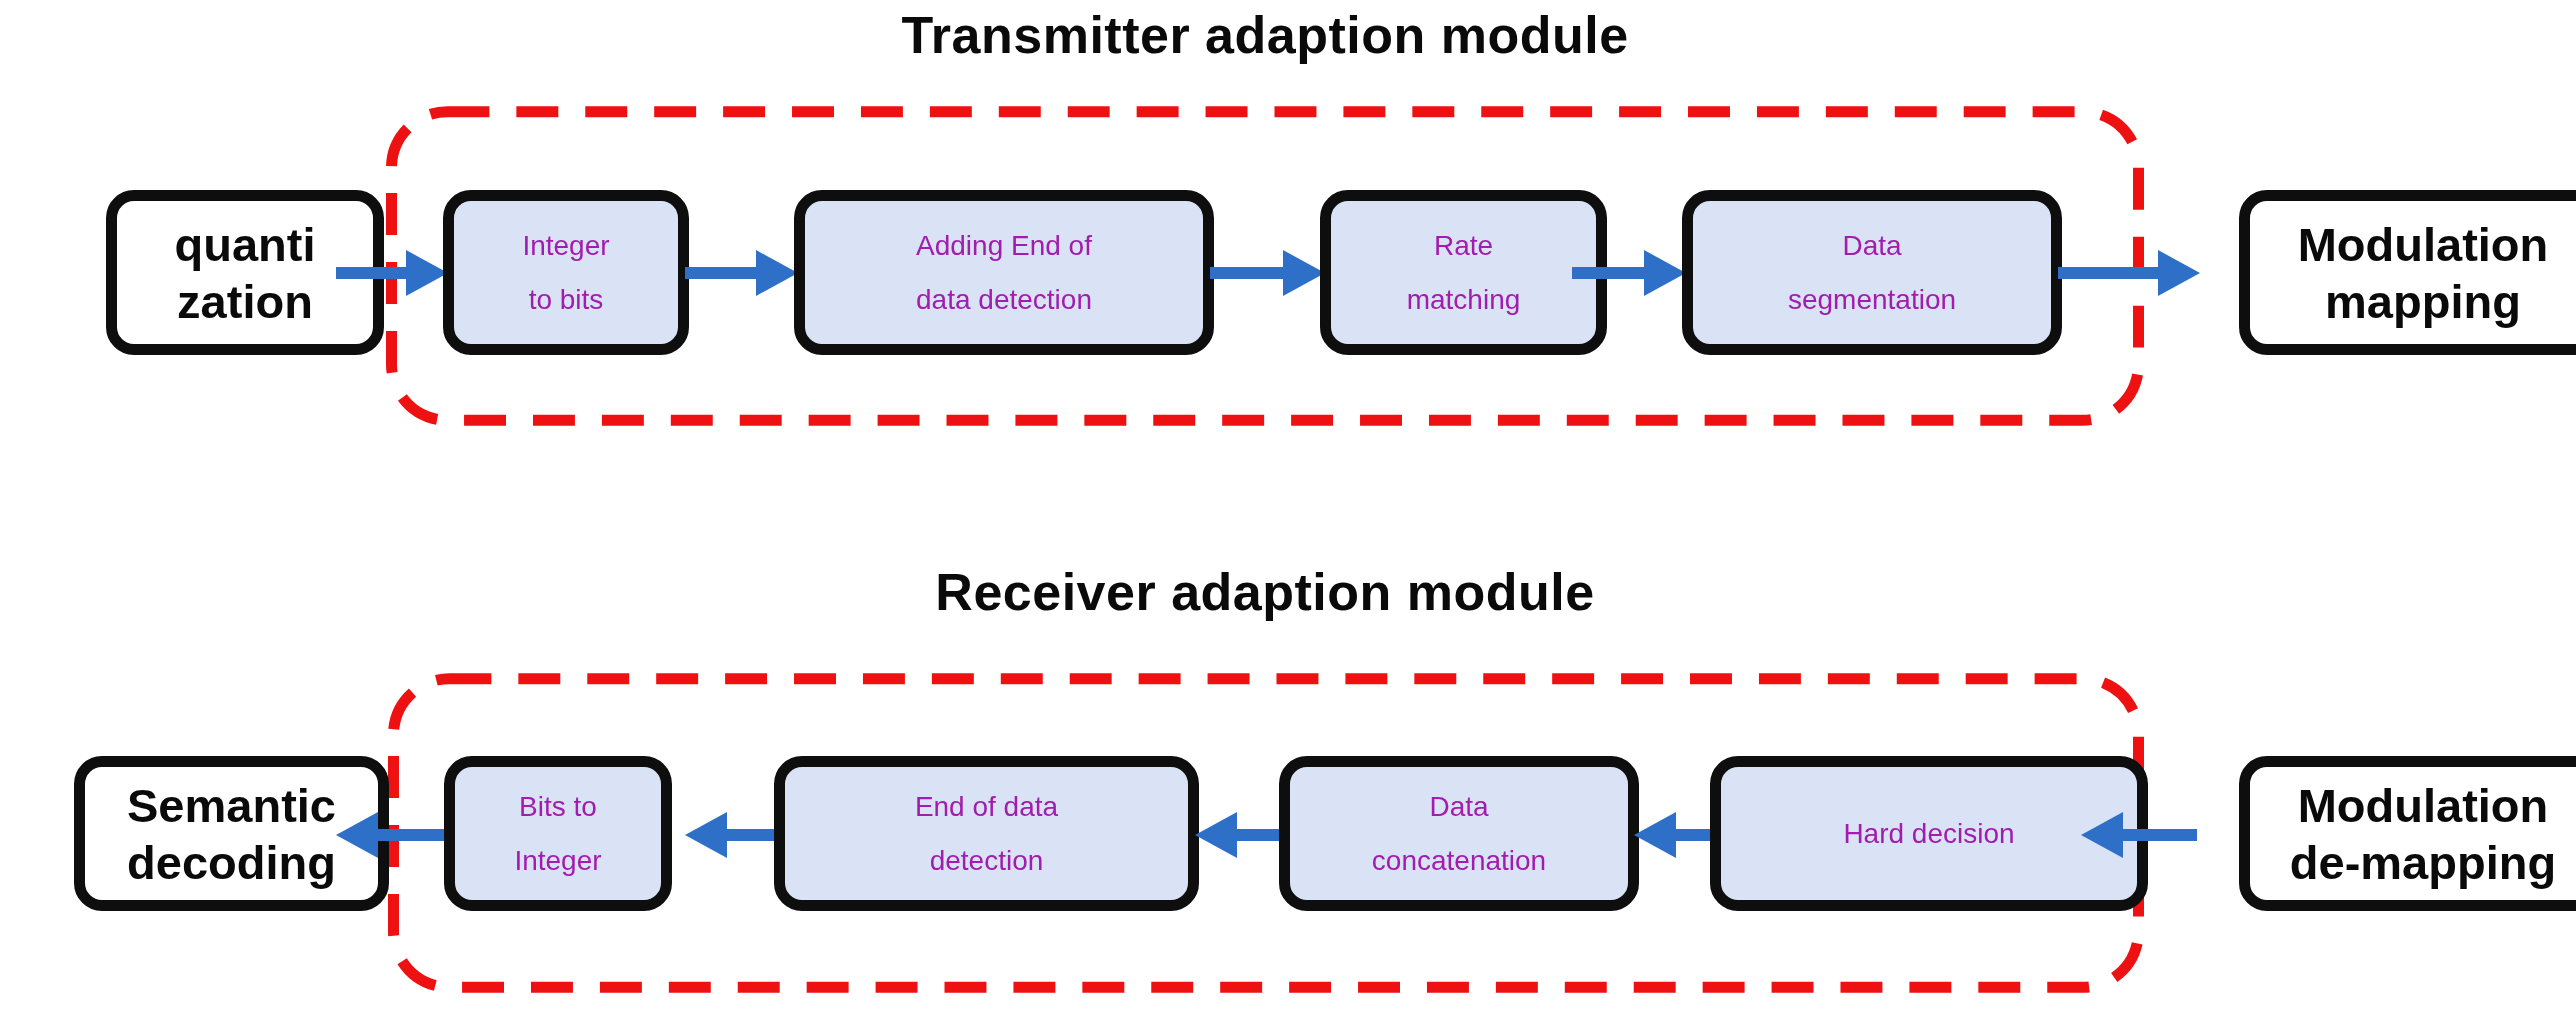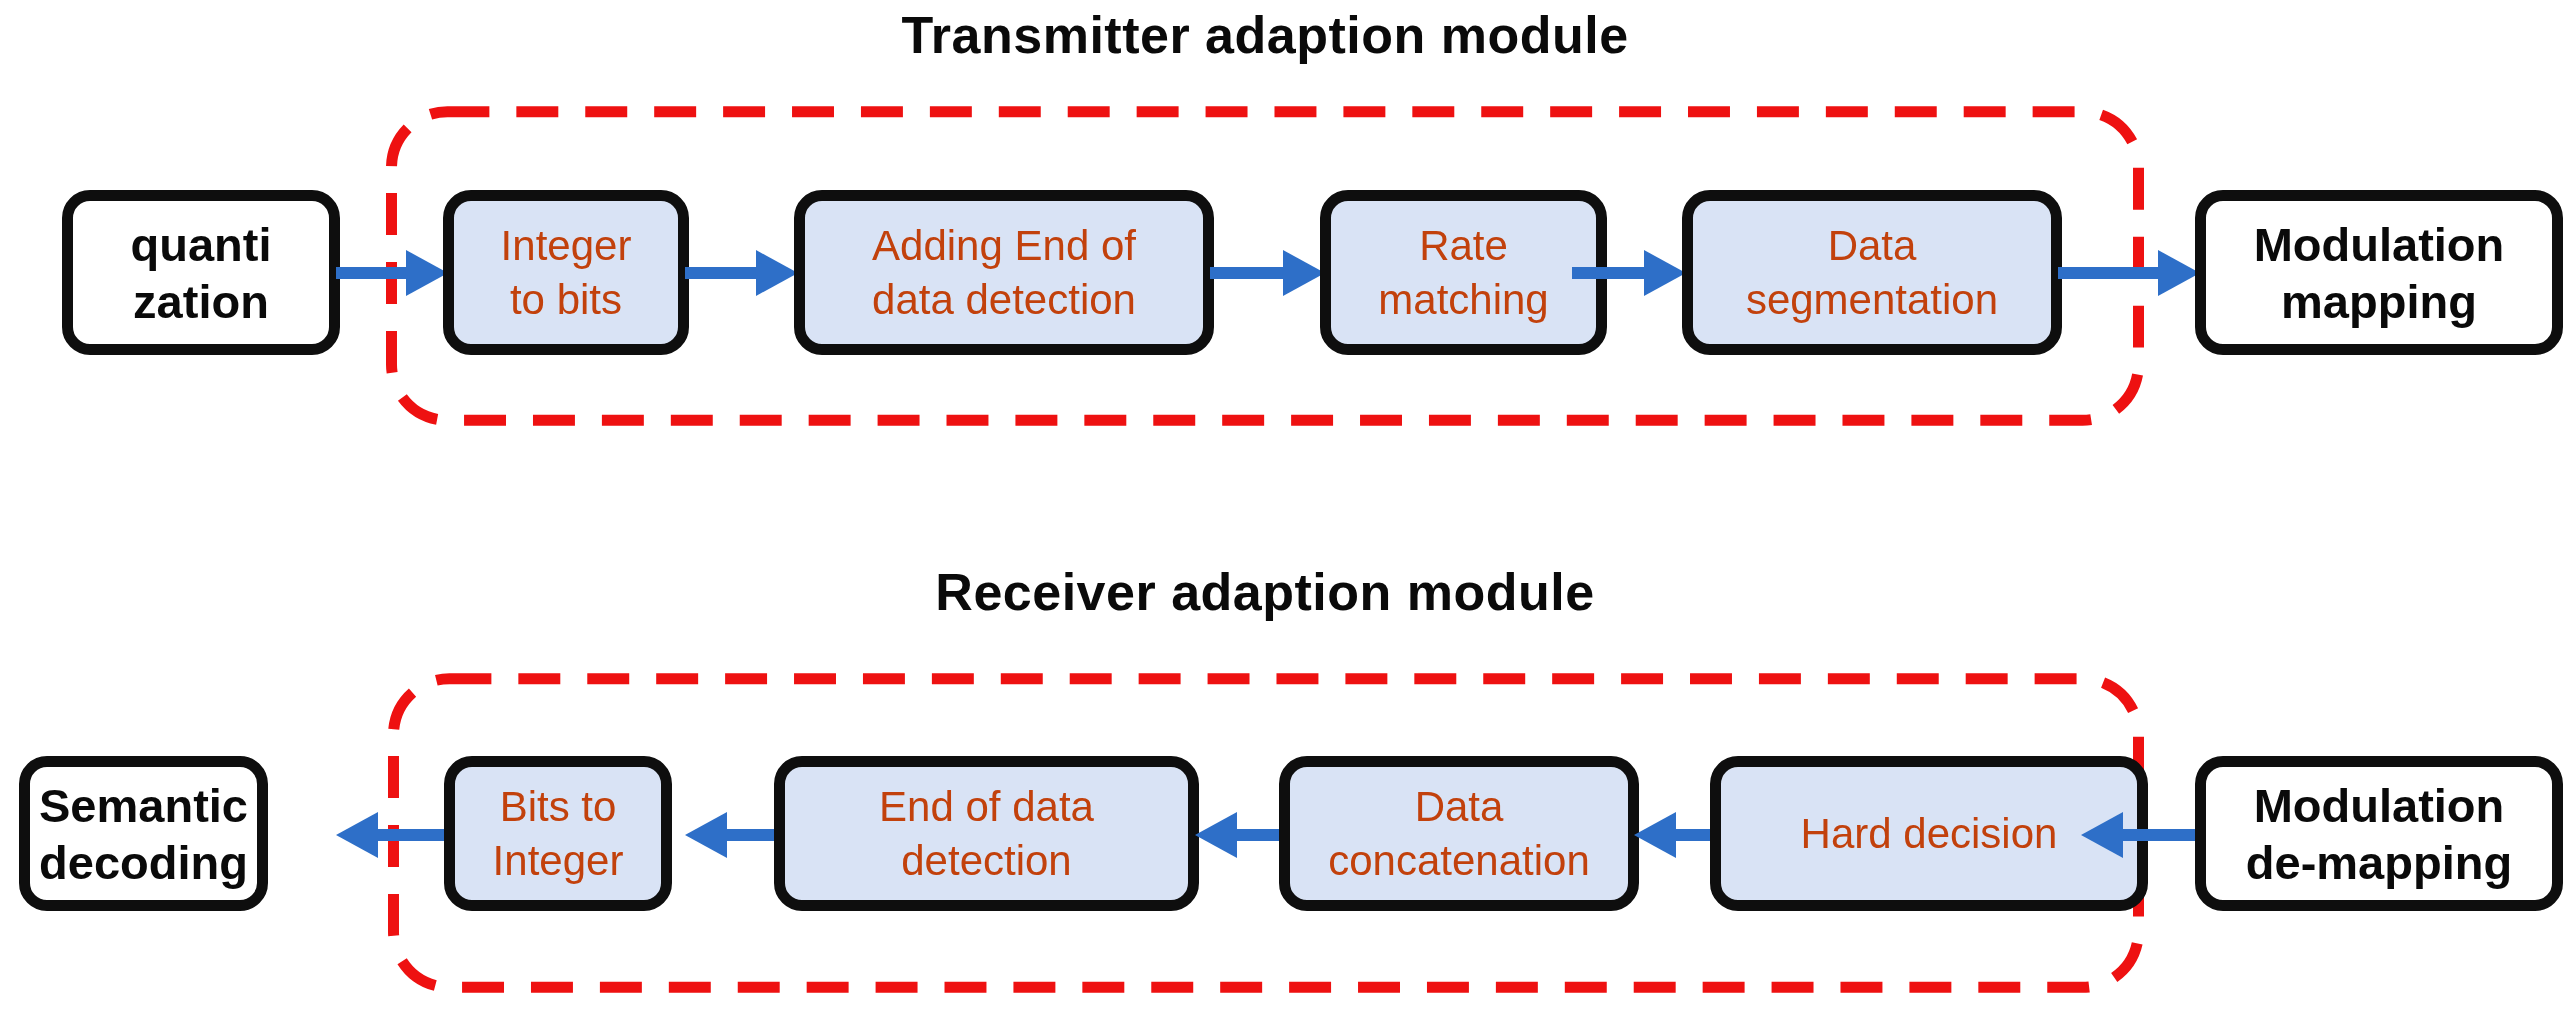--- a/index.html
+++ b/index.html
@@ -32,26 +32,26 @@
     border: 11px solid #0e0e0e;
     border-radius: 28px;
     background: #d9e3f5;
     display: flex;
     align-items: center;
     justify-content: center;
     text-align: center;
   }
   .box .lbl {
     white-space: pre-line;
-    font-size: 42px;
+    font-size: 28px;
     line-height: 54px;
-    color: #c2410c;
+    color: #a21caf;
     padding: 0 6px;
   }
-  .box.external { background: #ffffff; }
+  .box.external { background: #ffffff; margin-left: 44px; }
   .box.external .lbl {
     font-weight: 700;
     font-size: 47px;
     line-height: 57px;
     color: #0a0a0a;
   }
   .row-bottom { height: 155px; }
 
   .arrow { position: absolute; height: 46px; }
   .arrow .stem {
@@ -133,21 +133,21 @@
     <span class="lbl">Modulation
 mapping</span>
   </div>
 
   <div class="module-title" style="top:563px">Receiver adaption module</div>
 
   <svg class="dashed-outline" style="left:388px; top:673px" width="1756" height="320" viewBox="0 0 1758 320">
     <rect x="5.5" y="5.5" width="1747" height="309" rx="56" ry="56" fill="none" stroke="#ee1111" stroke-width="11" stroke-dasharray="42 27"></rect>
   </svg>
 
-  <div class="box external row-bottom" style="left:19px; top:756px; width:249px">
+  <div class="box external row-bottom" style="left:30px; top:756px; width:315px">
     <span class="lbl">Semantic
 decoding</span>
   </div>
 
   <div class="arrow dir-left" style="left:336px; top:812px; width:113px">
     <div class="stem"></div>
     <div class="head"></div>
   </div>
 
   <div class="box row-bottom" style="left:444px; top:756px; width:228px">

